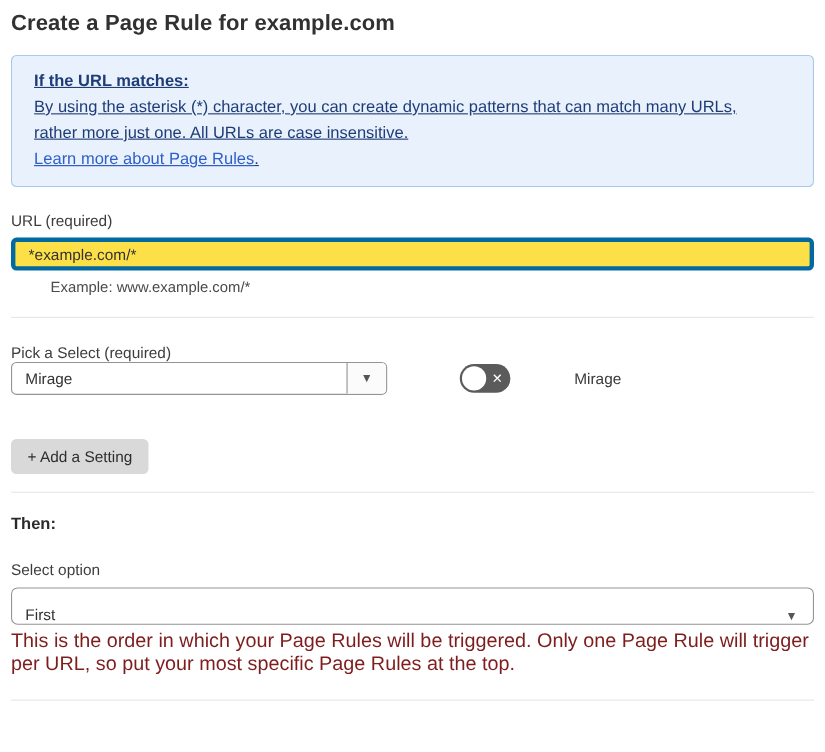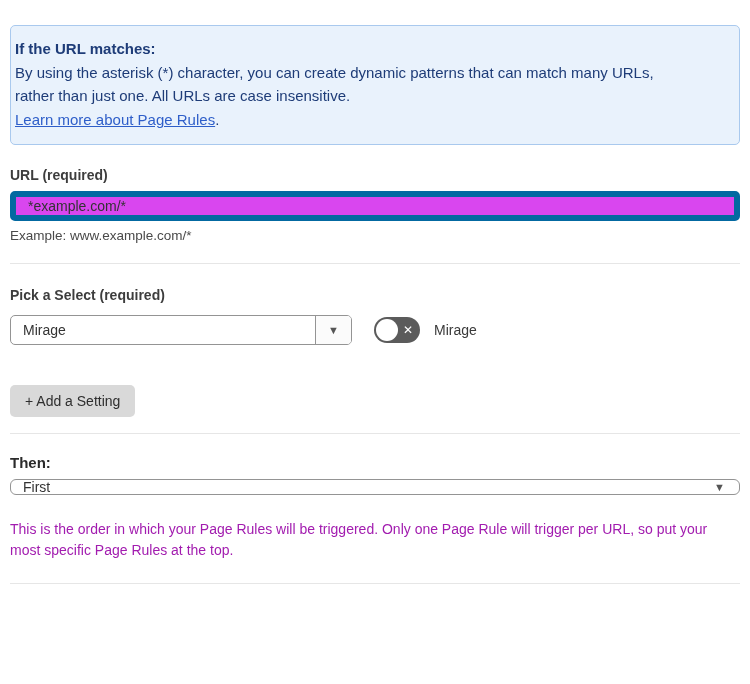--- a/index.html
+++ b/index.html
@@ -19,66 +19,67 @@
     color: #313131;
     margin: 2px 0 0 0;
     letter-spacing: 0.1px;
   }
 
   .info-box {
     margin-top: 17px;
     background: #e9f2fc;
     border: 1px solid #a9c9ee;
     border-radius: 5px;
-    padding: 11px 20px 13px 4px;
+    padding: 11px 20px 13px 20px;
     color: #1e3c78;
     font-size: 15px;
     line-height: 23px;
+    text-decoration: underline;
   }
   .info-box .info-heading {
     font-weight: bold;
     font-size: 15px;
     color: #1e3c78;
   }
   .info-box .info-body { margin-top: 1px; max-width: 680px; }
   .info-box .info-link-line { margin-top: 1px; }
   .info-box a.info-link {
     color: #2e5ec9;
     text-decoration: underline;
     cursor: pointer;
   }
   .info-box .info-link-suffix { color: #1e3c78; }
 
   .field-label {
     font-size: 14px;
     color: #3d3d3d;
     display: block;
-    font-weight: bold;
   }
 
   .url-label { margin-top: 22px; }
 
   .text-input {
     margin-top: 8px;
     width: 730px;
     height: 30px;
-    border: 6px solid #0369a1;
+    border: 4px solid #0369a1;
     border-radius: 5px;
     padding: 0 12px;
     font-size: 14px;
     color: #333333;
     font-family: "Liberation Sans", sans-serif;
-    background: #d946ef;
+    background: #fde047;
     display: block;
   }
 
   .example-text {
     margin-top: 7px;
     font-size: 13.5px;
     color: #4a4a4a;
+    margin-left: 36px;
   }
 
   .divider {
     border: none;
     border-top: 1px solid #e6e6e6;
     height: 0;
     width: 730px;
   }
   .divider-1 { margin-top: 20px; }
   .divider-2 { margin-top: 16px; }
@@ -86,23 +87,24 @@
 
   .section-heading {
     font-size: 15px;
     font-weight: bold;
     color: #2b2b2b;
   }
   .settings-heading { margin-top: 20px; }
   .picker-label { margin-top: 23px; }
 
   .setting-row {
-    margin-top: 12px;
+    margin-top: 1px;
     display: flex;
     align-items: center;
+    gap: 44px;
   }
 
   .select-box {
     width: 342px;
     height: 30px;
     border: 1px solid #949494;
     border-radius: 5px;
     background: #ffffff;
     display: flex;
     align-items: stretch;
@@ -179,52 +181,53 @@
     margin-top: 40px;
     padding: 8px 15px;
   }
 
   .order-heading { margin-top: 20px; }
   .order-select-label { margin-top: 25px; }
 
   .full-select {
     margin-top: 8px;
     width: 730px;
-    height: 16px;
+    height: 34px;
     border: 1px solid #949494;
     border-radius: 6px;
     background: #ffffff;
     display: flex;
-    align-items: center;
+    align-items: flex-end;
     justify-content: space-between;
     padding: 0 14px 0 12px;
     cursor: pointer;
   }
   .full-select .select-value {
     font-size: 14px;
     color: #333333;
   }
 
   .order-help {
-    margin-top: 24px;
-    font-size: 14px;
+    margin-top: 4px;
+    font-size: 18px;
     line-height: 21px;
-    color: #a21caf;
+    color: #7f1d1d;
     max-width: 732px;
   }
 </style>
 </head>
 <body>
 
 <div class="page">
 
+  <h1 class="page-title">Create a Page Rule for example.com</h1>
 
   <div class="info-box">
     <div class="info-heading">If the URL matches:</div>
-    <div class="info-body">By using the asterisk (*) character, you can create dynamic patterns that can match many URLs, rather than just one. All URLs are case insensitive.</div>
+    <div class="info-body">By using the asterisk (*) character, you can create dynamic patterns that can match many URLs, rather more just one. All URLs are case insensitive.</div>
     <div class="info-link-line"><a class="info-link">Learn more about Page Rules</a><span class="info-link-suffix">.</span></div>
   </div>
 
   <label class="field-label url-label">URL (required)</label>
   <input class="text-input" type="text" value="*example.com/*" style="">
   <div class="example-text">Example: www.example.com/*</div>
 
   <hr class="divider divider-1">
 
 
@@ -243,20 +246,21 @@
     </div>
     <span class="toggle-label">Mirage</span>
   </div>
 
   <button class="btn btn-gray add-setting-btn">+ Add a Setting</button>
 
   <hr class="divider divider-2">
 
   <h2 class="section-heading order-heading">Then:</h2>
 
+  <label class="field-label order-select-label">Select option</label>
 
   <div class="full-select">
     <span class="select-value">First</span>
     <span class="caret-down">▼</span>
   </div>
 
   <div class="order-help">This is the order in which your Page Rules will be triggered. Only one Page Rule will trigger per URL, so put your most specific Page Rules at the top.</div>
 
   <hr class="divider divider-3">
 

